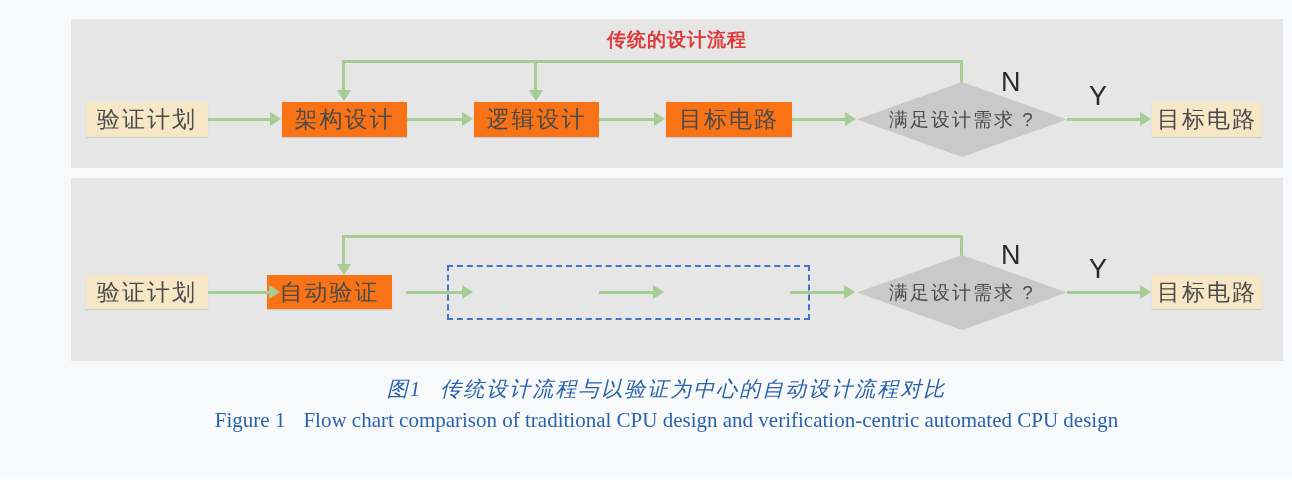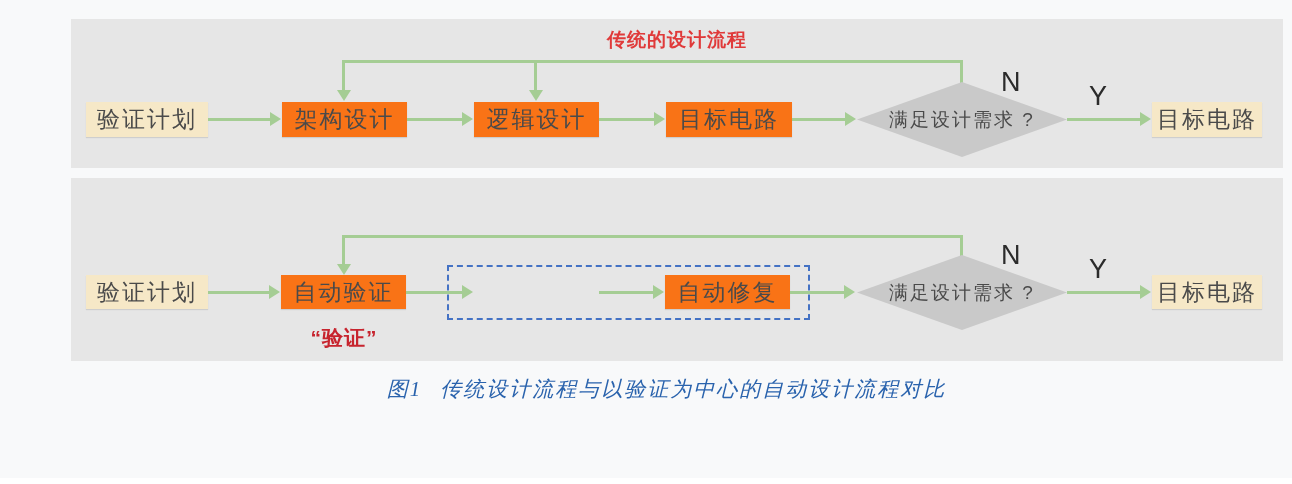--- a/index.html
+++ b/index.html
@@ -144,42 +144,43 @@
 
 
     <div class="hline" style="left:271px; top:57px; width:621px;"></div>
     <div class="vline" style="left:889px; top:57px; height:22px;"></div>
     <div class="vline" style="left:271px; top:57px; height:30px;"></div>
     <div class="head-down" style="left:266px; top:86px;"></div>
 
     <div class="dashed-group" style="left:376px; top:87px; width:363px; height:55px;"></div>
 
     <div class="node node-yellow" style="left:15px; top:97px; width:122px; height:34px;">验证计划</div>
-    <div class="node node-green" style="left:210px; top:97px; width:125px; height:34px;">自动验证</div>
-    <div class="node node-green" style="left:594px; top:97px; width:125px; height:34px;">自动修复</div>
+    <div class="node node-green" style="left:196px; top:97px; width:125px; height:34px;">自动验证</div>
 
     <div class="hline" style="left:137px; top:113px; width:61px;"></div>
     <div class="head-right" style="left:198px; top:107px;"></div>
     <div class="hline" style="left:335px; top:113px; width:56px;"></div>
     <div class="head-right" style="left:391px; top:107px;"></div>
     <div class="hline" style="left:528px; top:113px; width:54px;"></div>
     <div class="head-right" style="left:582px; top:107px;"></div>
     <div class="hline" style="left:719px; top:113px; width:54px;"></div>
     <div class="head-right" style="left:773px; top:107px;"></div>
     <div class="hline" style="left:996px; top:113px; width:74px;"></div>
     <div class="head-right" style="left:1069px; top:107px;"></div>
 
     <div class="diamond" style="left:786px; top:77px;">满足设计需求 ?</div>
 
     <div class="branch-letter" style="left:930px; top:62px;">N</div>
     <div class="branch-letter" style="left:1018px; top:76px;">Y</div>
 
     <div class="node node-yellow" style="left:1081px; top:97px; width:110px; height:34px;">目标电路</div>
 
-    <div class="quote-label" style="left:203px; top:146px;">“验证”</div>
   </div>
 
   <div class="caption-line caption-zh" style="top:375px;">
     <span class="caption-label">图1</span><span>传统设计流程与以验证为中心的自动设计流程对比</span>
+  </div>
+  <div class="caption-line" style="top:408px;">
+    <span class="caption-label">Figure 1</span><span>Flow chart comparison of traditional CPU design and verification-centric automated CPU design</span>
   </div>
 
   <div class="bottom-strip"></div>
 </div>
 
 </body></html>

